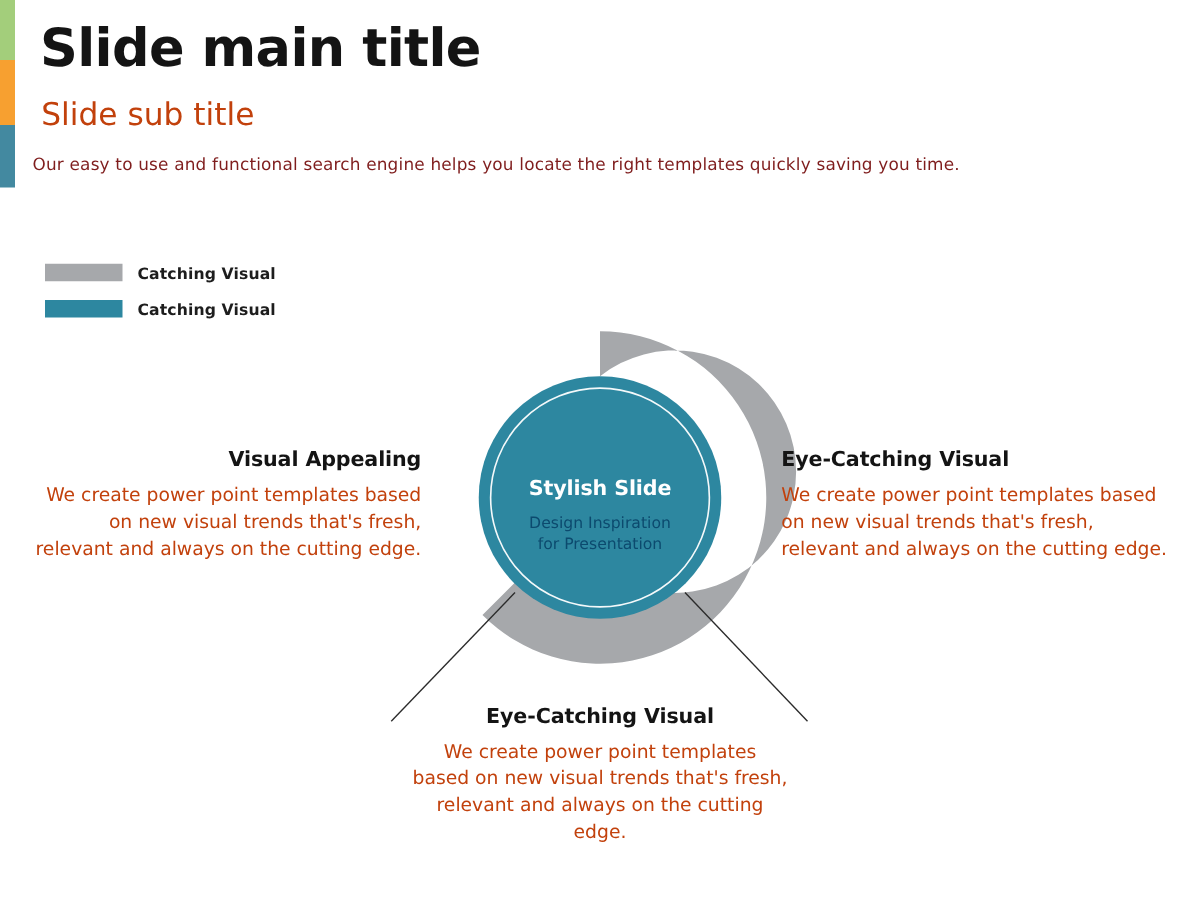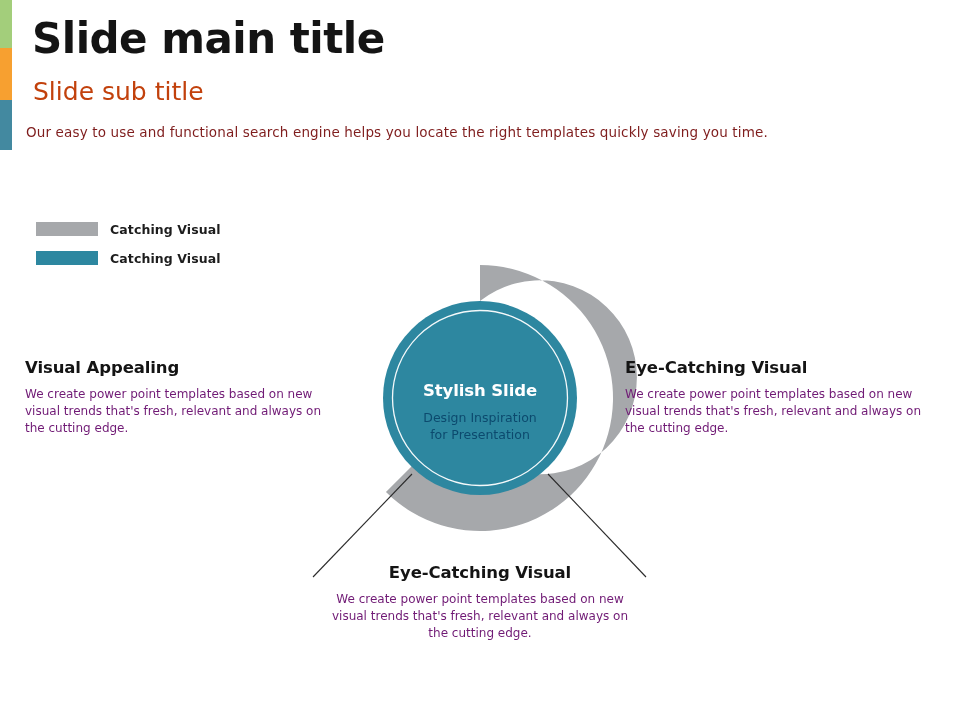--- a/index.html
+++ b/index.html
@@ -63,21 +63,21 @@
     color: #7f1d1d;
     letter-spacing: 0.15px;
     white-space: nowrap;
     text-align: center;
   }
 
   
   .legend {
     position: absolute;
     left: 36px;
-    top: 222px;
+    top: 211px;
   }
   .legend-row {
     display: flex;
     align-items: center;
     height: 14px;
     margin-bottom: 15px;
   }
   .legend-swatch {
     width: 62px;
     height: 14px;
@@ -106,26 +106,26 @@
   .callout { position: absolute; }
   .callout-title {
     font-size: 16.5px;
     font-weight: bold;
     color: #141414;
     letter-spacing: -0.1px;
     margin-bottom: 9px;
     white-space: nowrap;
   }
   .callout-body {
-    font-size: 12px;
+    font-size: 15px;
     line-height: 1.42;
-    color: #701a75;
-  }
-
-  .callout.left  { left: 25px;  top: 358px; width: 312px; text-align: left; }
+    color: #c2410c;
+  }
+
+  .callout.left  { left: 25px;  top: 358px; width: 312px; text-align: right; }
   .callout.right { left: 625px; top: 358px; width: 310px; text-align: left; }
   .callout.bottom{ left: 330px; top: 563px; width: 300px; text-align: center; }
 
   
   .hub-text {
     position: absolute;
     left: 383px;
     top: 381px;
     width: 194px;
     text-align: center;

